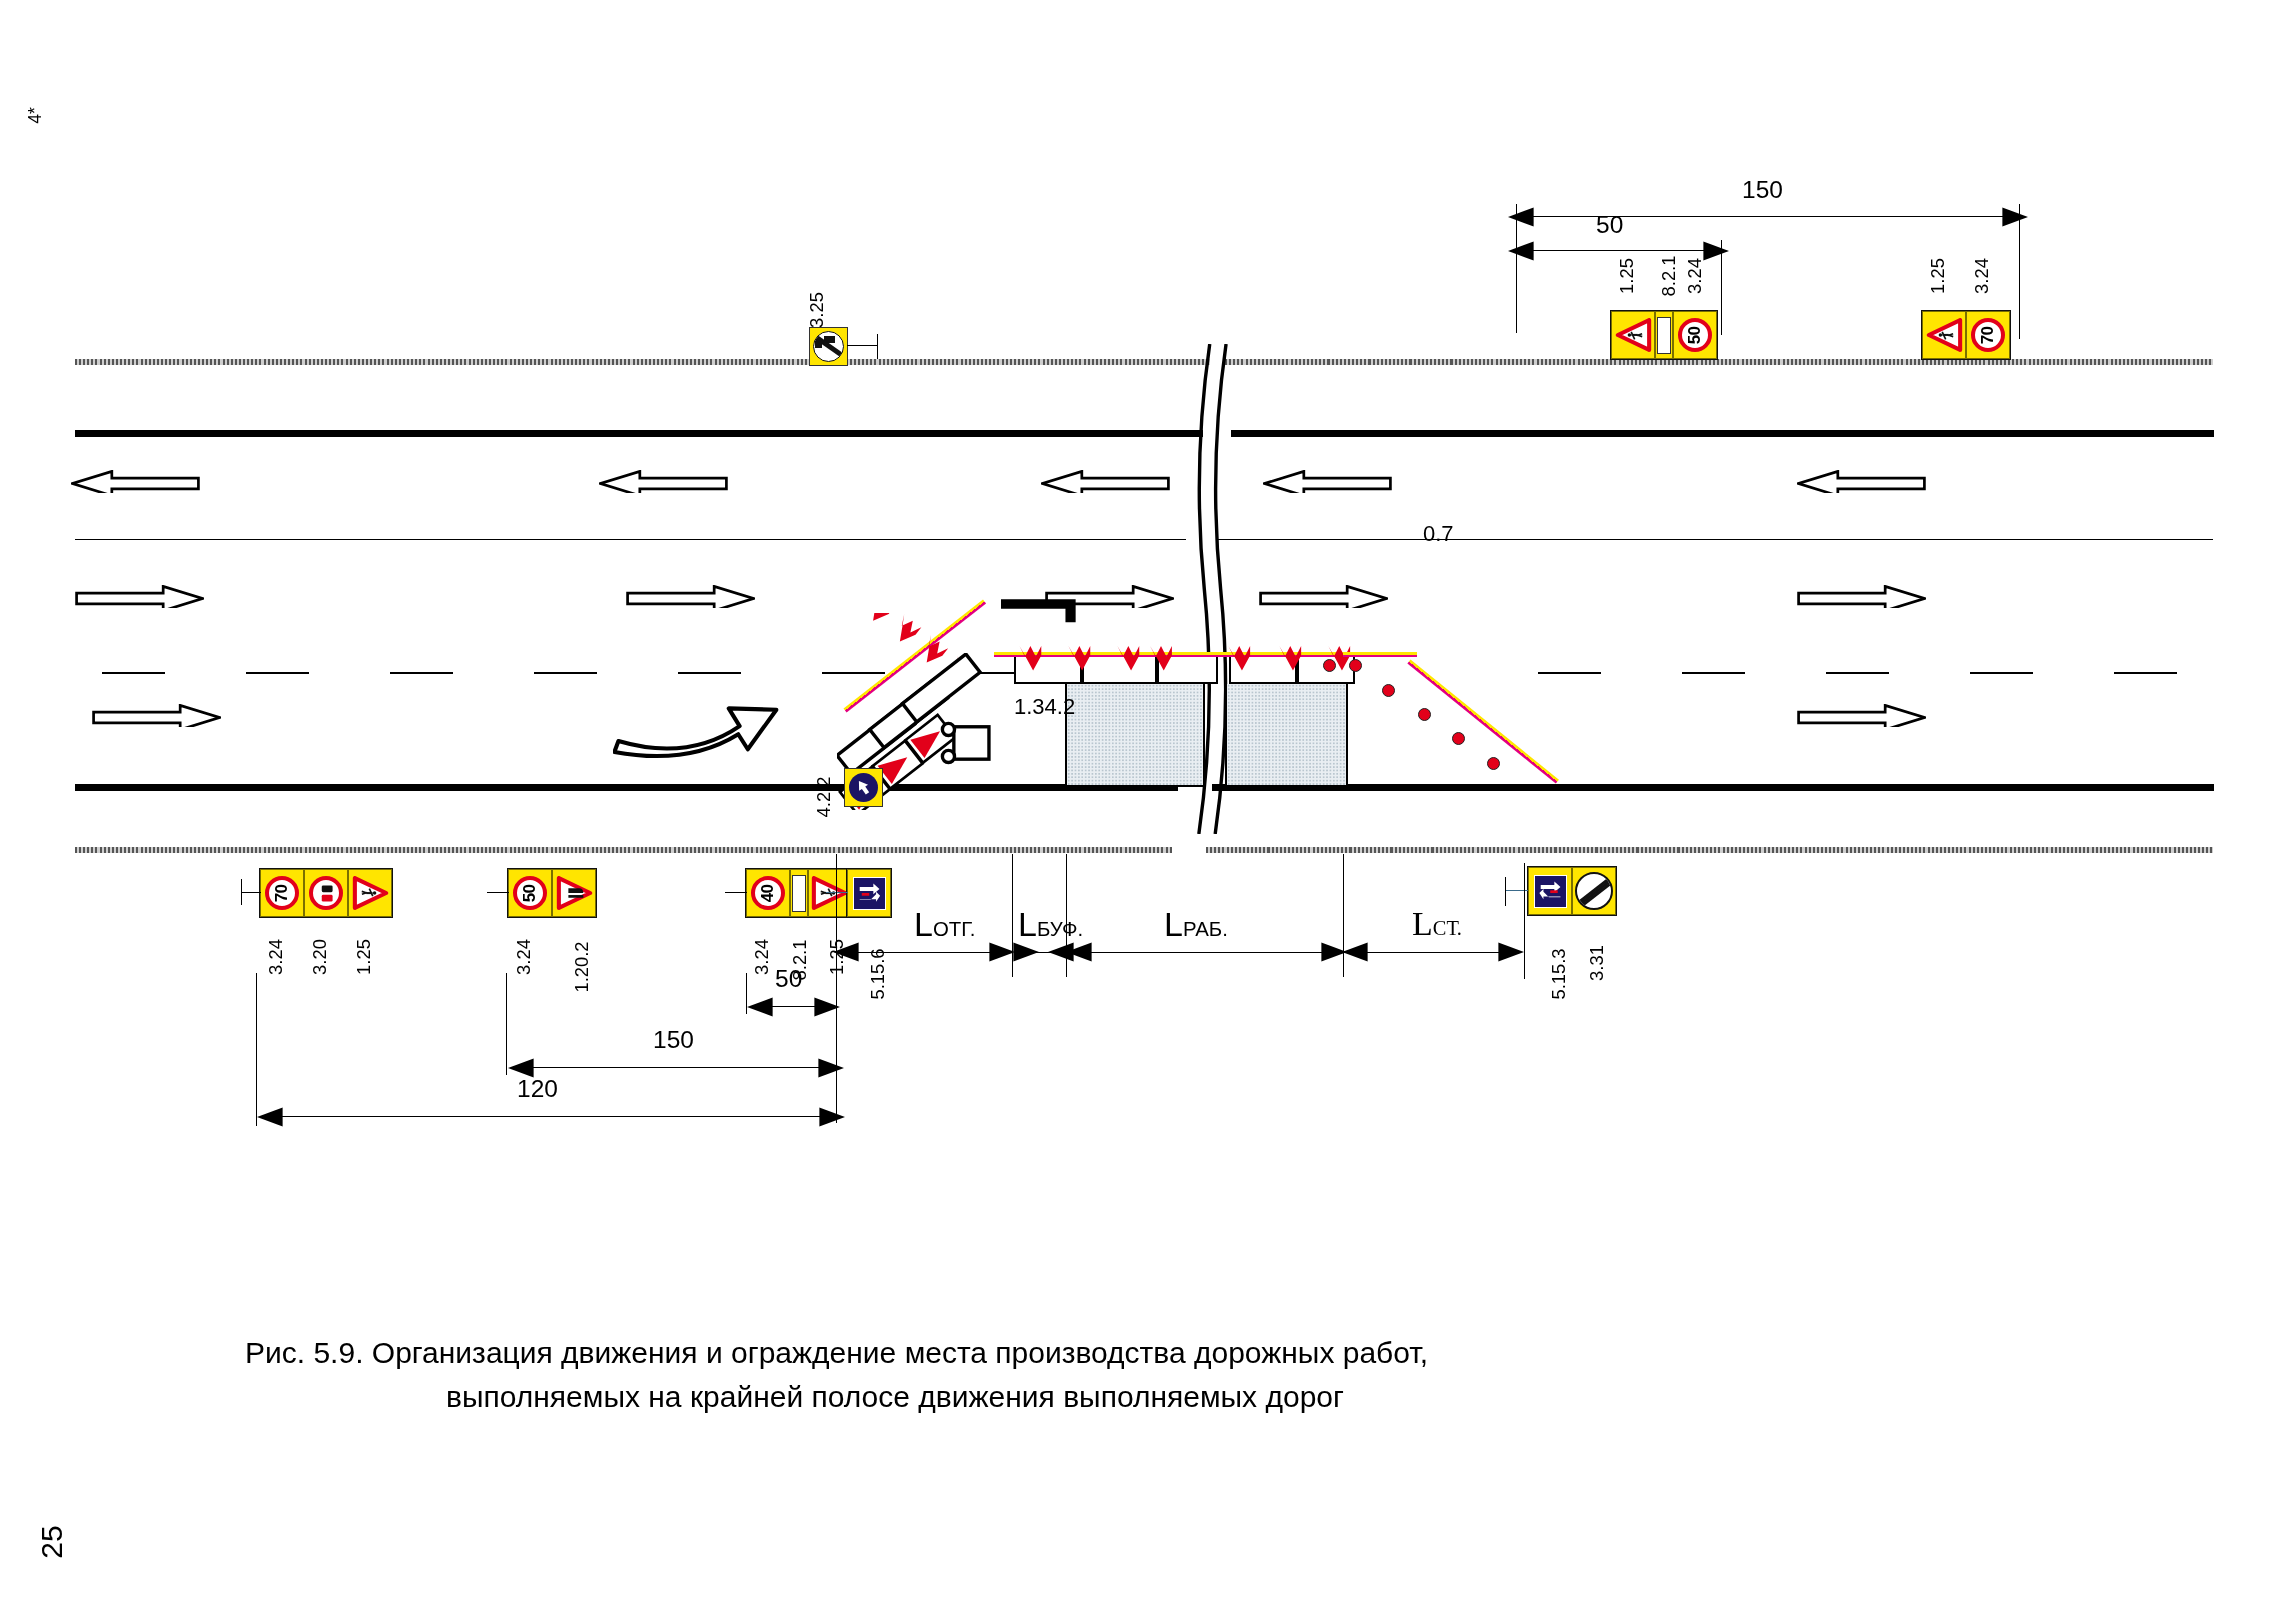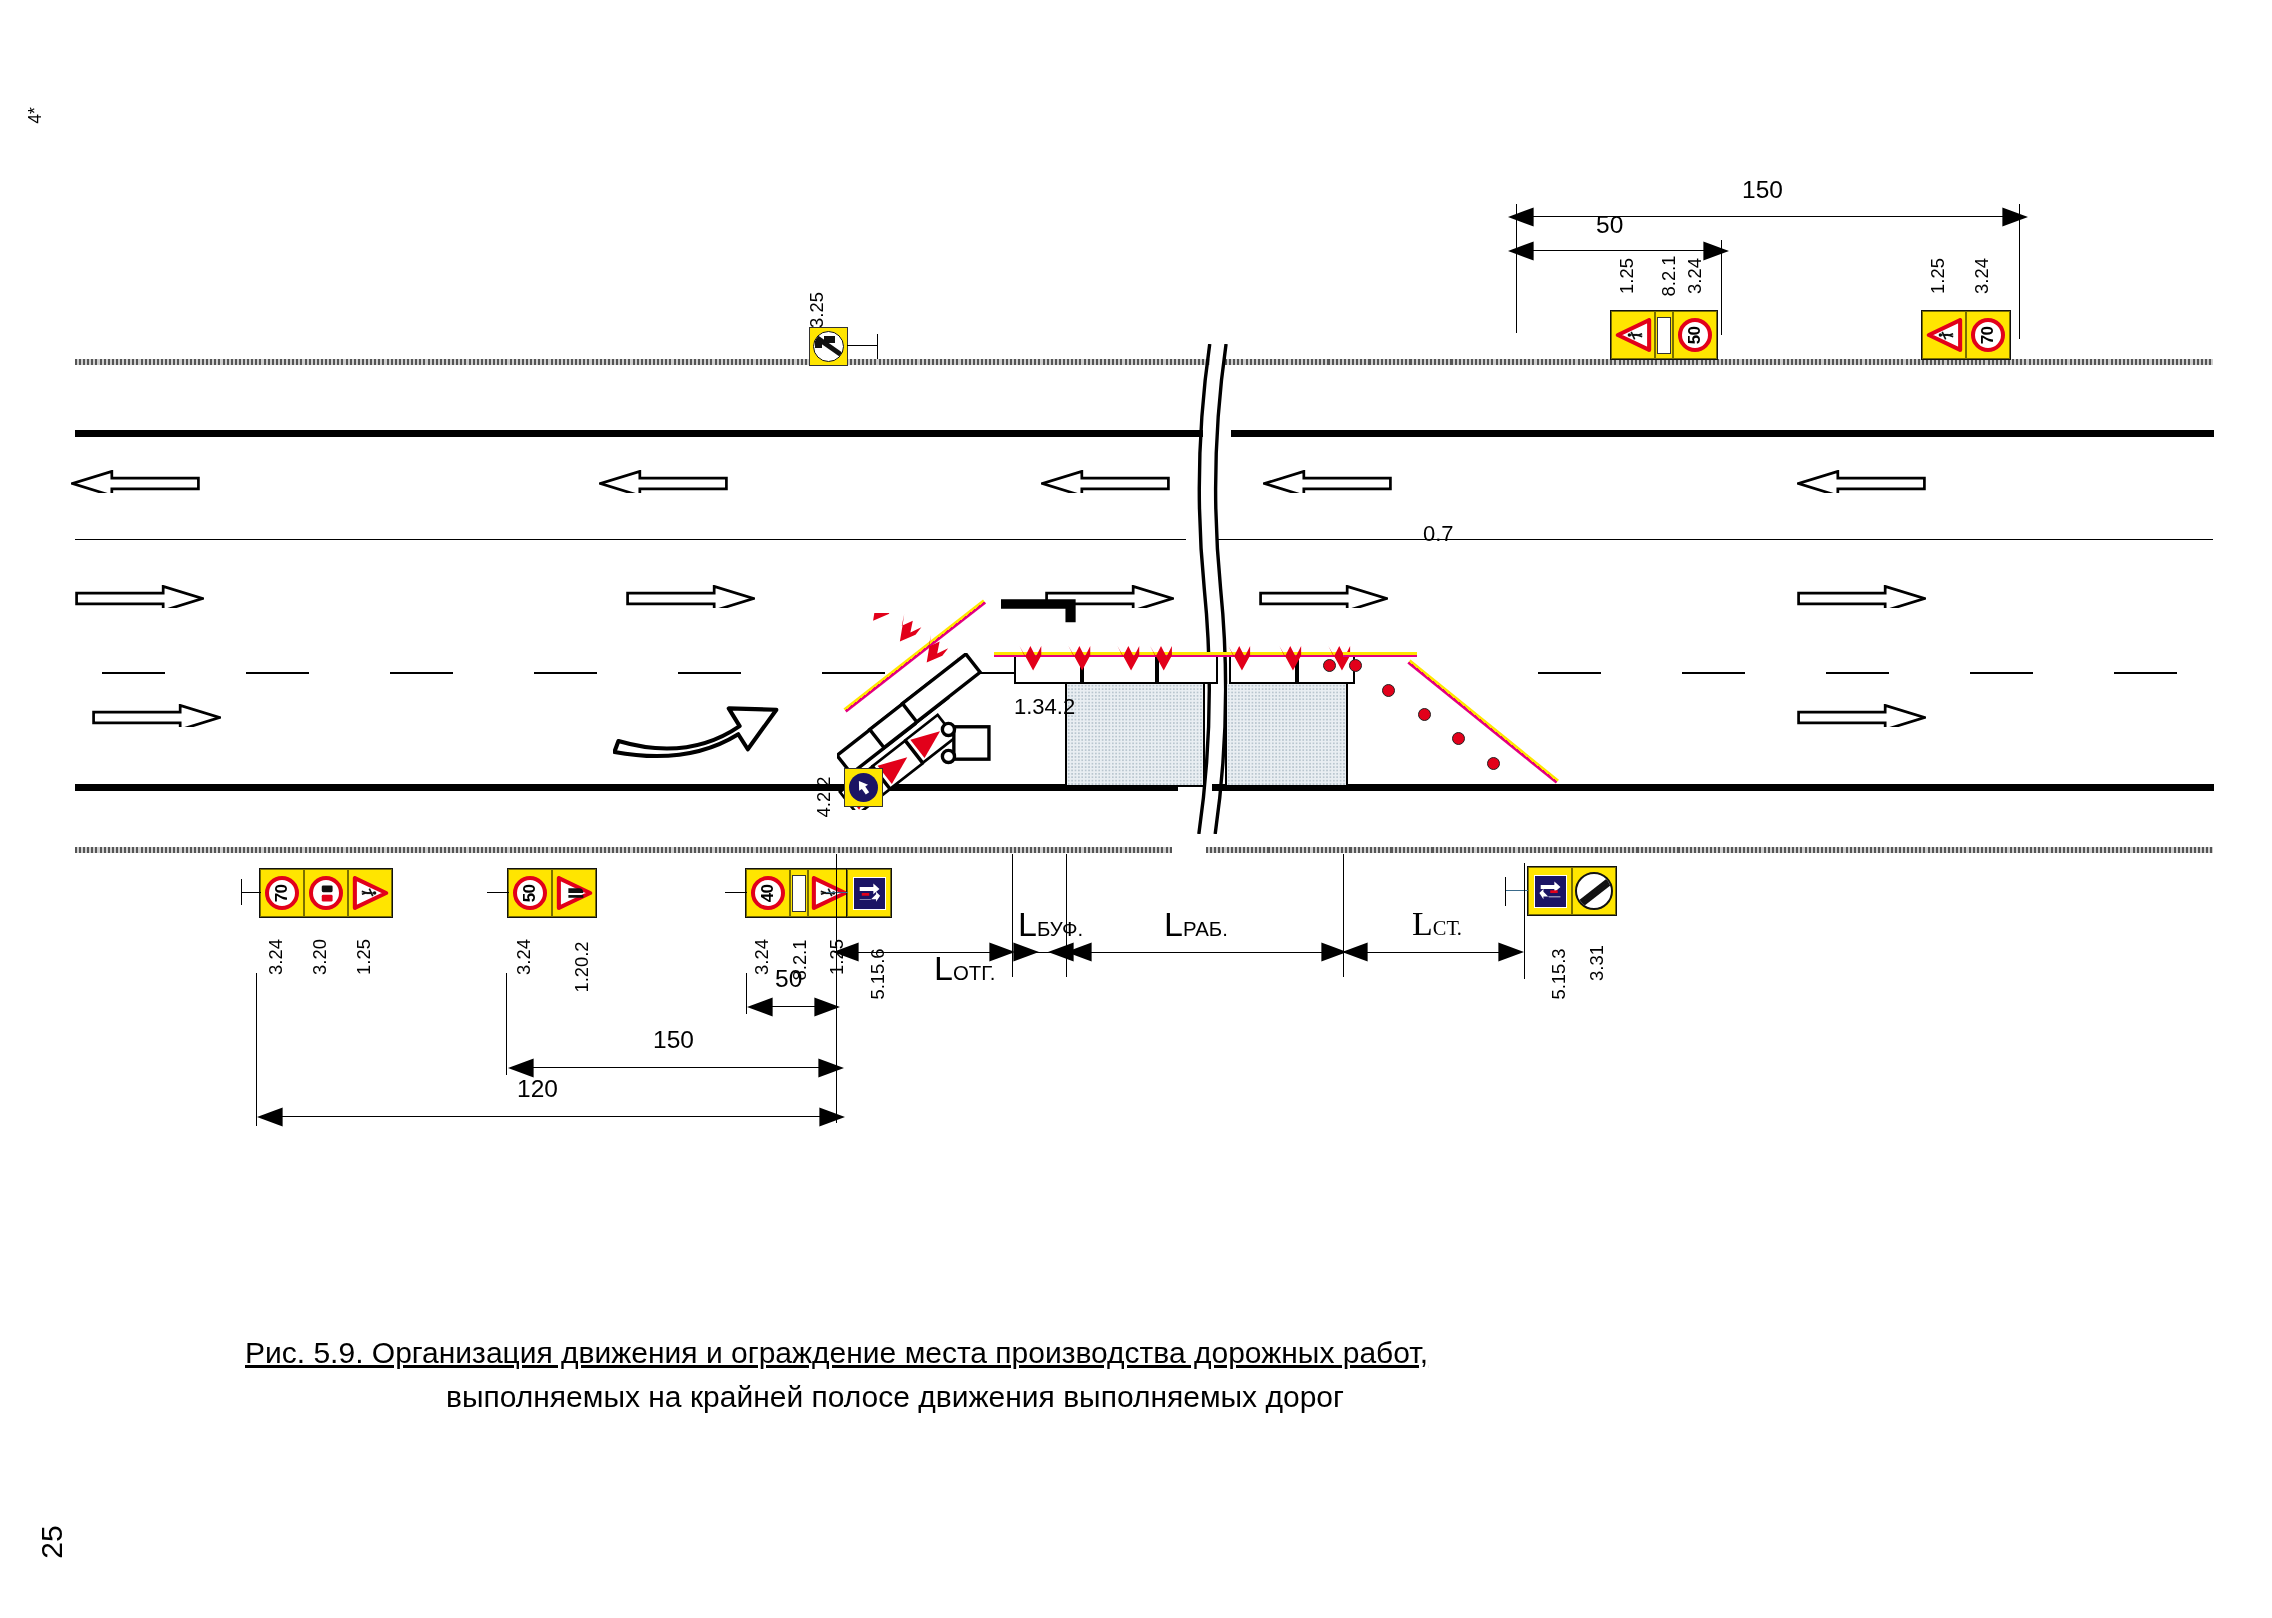--- a/index.html
+++ b/index.html
@@ -420,21 +420,21 @@
 <div class="dim-tick" style="left:1343px;top:854px;height:123px;"></div>
 <div class="dim-tick" style="left:1524px;top:863px;height:116px;"></div>
 
 <div class="dim-line" style="left:844px;top:952px;width:163px;"></div>
 <svg class="abs" style="left:833px;top:941px;" width="27" height="22" viewBox="0 0 40 32">
     <polygon points="0,16 38,2 38,30" fill="#000"></polygon>
   </svg>
 <svg class="abs" style="left:988px;top:941px;" width="27" height="22" viewBox="0 0 40 32">
     <polygon points="40,16 2,2 2,30" fill="#000"></polygon>
   </svg>
-<div class="lbl-L" style="left:934px;top:905px;margin-top:44px;">
+<div class="lbl-L" style="left:914px;top:905px;">
   <b>L</b><i>ОТГ.</i>
 </div>
 
 <svg class="abs" style="left:1012px;top:941px;" width="27" height="22" viewBox="0 0 40 32">
     <polygon points="40,16 2,2 2,30" fill="#000"></polygon>
   </svg>
 <div class="dim-line" style="left:1018px;top:952px;width:48px;"></div>
 <svg class="abs" style="left:1048px;top:941px;" width="27" height="22" viewBox="0 0 40 32">
     <polygon points="0,16 38,2 38,30" fill="#000"></polygon>
   </svg>
@@ -488,17 +488,17 @@
 <div class="dim-line" style="left:267px;top:1116px;width:572px;"></div>
 <svg class="abs" style="left:257px;top:1106px;" width="27" height="22" viewBox="0 0 40 32">
     <polygon points="0,16 38,2 38,30" fill="#000"></polygon>
   </svg>
 <svg class="abs" style="left:818px;top:1106px;" width="27" height="22" viewBox="0 0 40 32">
     <polygon points="40,16 2,2 2,30" fill="#000"></polygon>
   </svg>
 <div class="dim-txt" style="left:517px;top:1075px;">120</div>
 <div class="dim-tick" style="left:256px;top:973px;height:153px;"></div>
 
-<div class="capt" style="left:245px;top:1331px;text-decoration:underline;">Рис. 5.9.  Организация движения и ограждение места производства дорожных работ,</div>
+<div class="capt" style="left:245px;top:1331px;">Рис. 5.9.  Организация движения и ограждение места производства дорожных работ,</div>
 <div class="capt" style="left:446px;top:1375px;">выполняемых  на крайней полосе движения выполняемых дорог</div>
 
 <div class="pageno rot90" style="left:13.6px;top:1525px;width:75px;text-align:center;">25</div>
 
 
 </body></html>

